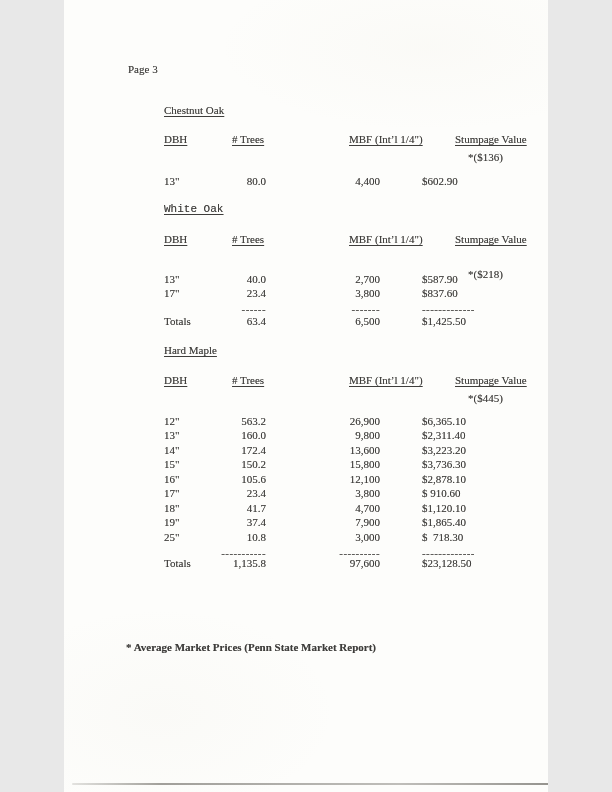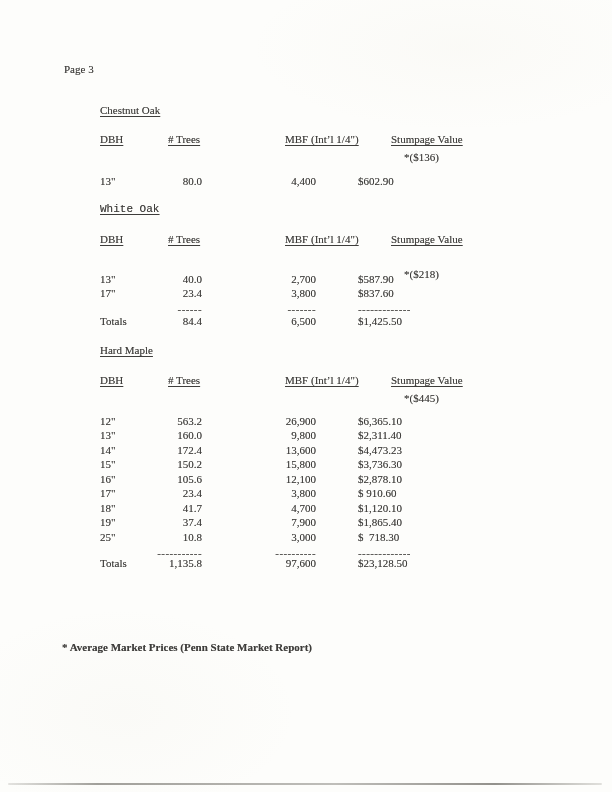--- a/index.html
+++ b/index.html
@@ -1,18 +1,18 @@
 <!DOCTYPE html>
 <html><head>
 <meta charset="utf-8">
 <style>
   html,body{margin:0;padding:0;background:#e8e8e8;}
   .sheet{
     position:relative;
-    width:612px;height:792px;
+    width:484px;height:792px;
     margin:0 auto;
     background:
       radial-gradient(ellipse 300px 120px at 75% 6%, rgba(205,195,165,0.05), transparent 70%),
       radial-gradient(ellipse 250px 150px at 20% 90%, rgba(200,195,170,0.05), transparent 70%),
       #fdfdfb;
     overflow:hidden;
     font-family:"Liberation Serif","DejaVu Serif",serif;
     font-size:11px;
     line-height:13px;
     color:#3e3d3b;
@@ -92,21 +92,21 @@
       <span class="c4">$837.60</span>
     </div>
 
     <div class="trow" style="top:303px;">
       <span class="c2 dash">------</span>
       <span class="c3 dash">-------</span>
       <span class="c4 dash">-------------</span>
     </div>
     <div class="trow" style="top:315px;">
       <span class="c1">Totals</span>
-      <span class="c2">84.4</span>
+      <span class="c2">63.4</span>
       <span class="c3">6,500</span>
       <span class="c4">$1,425.50</span>
     </div>
   </div>
 
   <div>
     <div class="species" style="top:344px;">Hard Maple</div>
 
     <div class="trow" style="top:374px;">
       <span class="h1 u">DBH</span>
@@ -125,21 +125,21 @@
     <div class="trow" style="top:429px;">
       <span class="c1">13"</span>
       <span class="c2">160.0</span>
       <span class="c3">9,800</span>
       <span class="c4">$2,311.40</span>
     </div>
     <div class="trow" style="top:444px;">
       <span class="c1">14"</span>
       <span class="c2">172.4</span>
       <span class="c3">13,600</span>
-      <span class="c4">$4,473.23</span>
+      <span class="c4">$3,223.20</span>
     </div>
     <div class="trow" style="top:458px;">
       <span class="c1">15"</span>
       <span class="c2">150.2</span>
       <span class="c3">15,800</span>
       <span class="c4">$3,736.30</span>
     </div>
     <div class="trow" style="top:473px;">
       <span class="c1">16"</span>
       <span class="c2">105.6</span>

